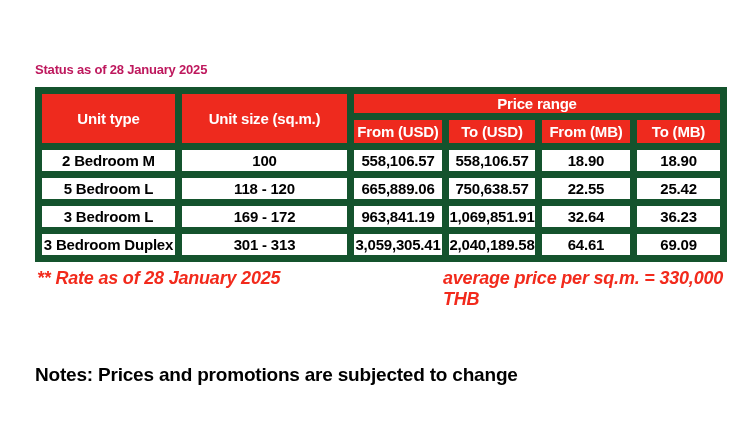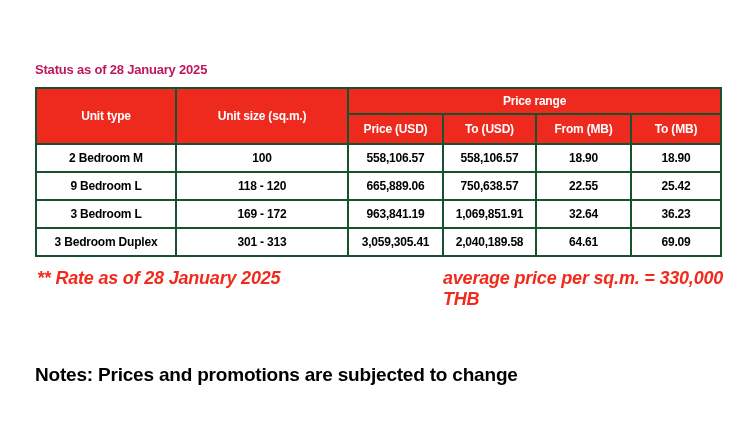--- a/index.html
+++ b/index.html
@@ -27,22 +27,22 @@
   table.price-table {
     position: absolute;
     left: 35px;
     top: 87px;
     width: 685px;
     border-collapse: collapse;
     table-layout: fixed;
   }
   table.price-table th,
   table.price-table td {
-    border: 2px solid #14532d;
-    font-size: 12px;
+    border: 7px solid #14532d;
+    font-size: 15px;
     font-weight: bold;
     text-align: center;
     padding: 0;
     overflow: hidden;
     white-space: nowrap;
   }
   table.price-table th {
     background: #ee2a1e;
     color: #ffffff;
   }
@@ -91,37 +91,37 @@
       <col style="width:95px">
       <col style="width:90px">
     </colgroup>
     <thead>
       <tr class="hdr-top">
         <th rowspan="2">Unit type</th>
         <th rowspan="2">Unit size (sq.m.)</th>
         <th colspan="4">Price range</th>
       </tr>
       <tr class="hdr-sub">
-        <th>Price (USD)</th>
+        <th>From (USD)</th>
         <th>To (USD)</th>
         <th>From (MB)</th>
         <th>To (MB)</th>
       </tr>
     </thead>
     <tbody>
       <tr class="data-row">
         <td class="cell-left">2 Bedroom M</td>
         <td>100</td>
         <td>558,106.57</td>
         <td>558,106.57</td>
         <td>18.90</td>
         <td>18.90</td>
       </tr>
       <tr class="data-row">
-        <td class="cell-left">9 Bedroom L</td>
+        <td class="cell-left">5 Bedroom L</td>
         <td>118 - 120</td>
         <td>665,889.06</td>
         <td>750,638.57</td>
         <td>22.55</td>
         <td>25.42</td>
       </tr>
       <tr class="data-row">
         <td class="cell-left">3 Bedroom L</td>
         <td>169 - 172</td>
         <td>963,841.19</td>

